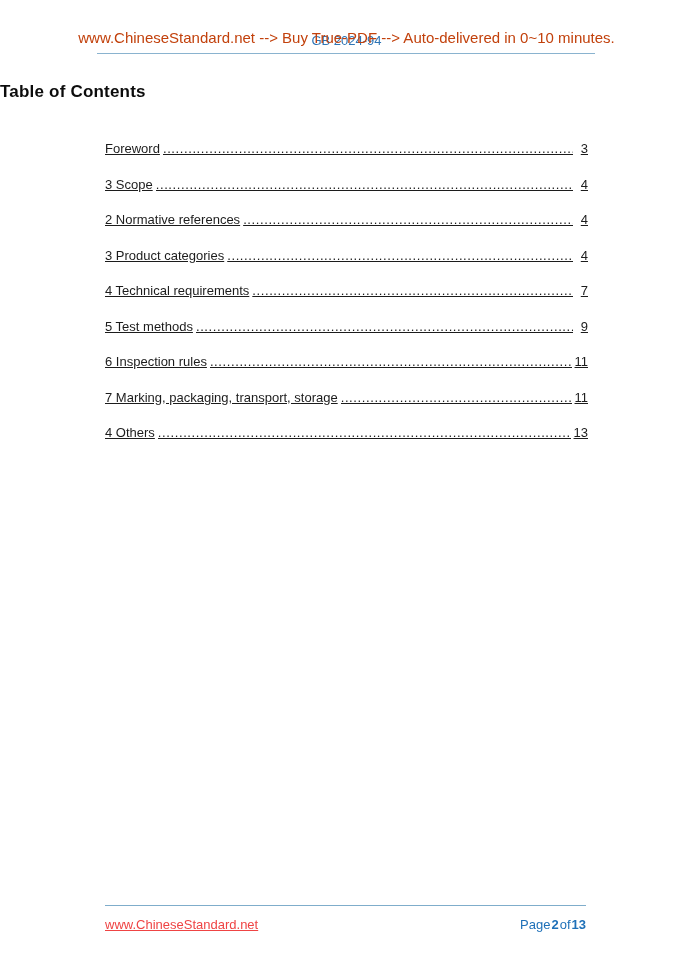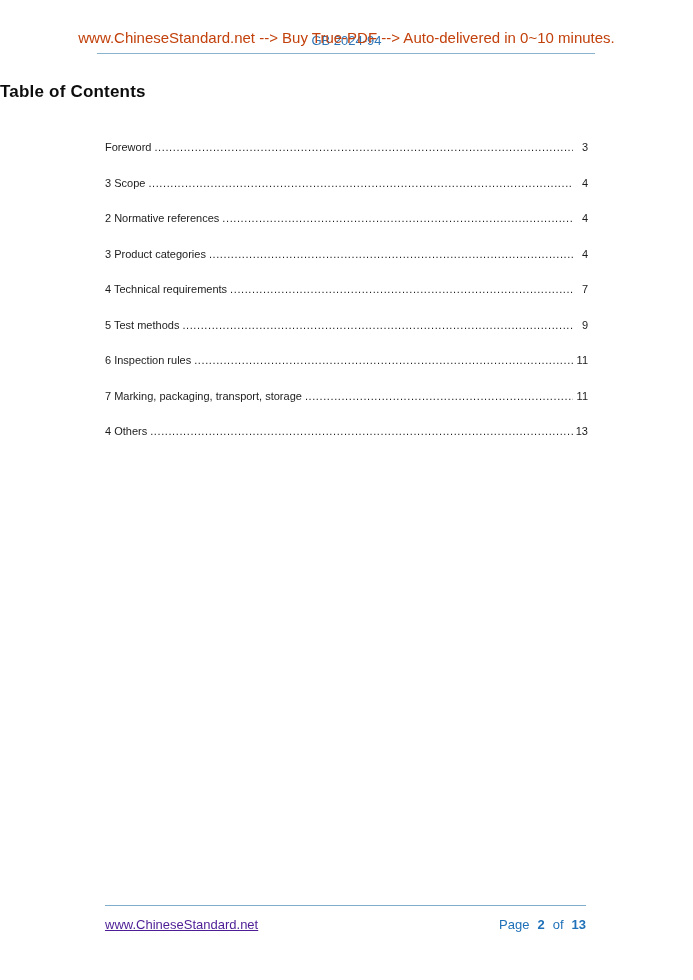--- a/index.html
+++ b/index.html
@@ -68,22 +68,23 @@
   .toc {
     position: absolute;
     top: 141px;
     left: 105px;
     width: 483px;
   }
   .toc-row {
     display: flex;
     align-items: baseline;
     height: 35.5px;
-    font-size: 11px;
+    font-size: 13px;
     color: #1c1c1c;
+    text-decoration: underline;
   }
   .toc-label {
     white-space: nowrap;
     flex: 0 0 auto;
   }
   .toc-leader {
     flex: 1 1 auto;
     overflow: hidden;
     white-space: nowrap;
     letter-spacing: 0.6px;
@@ -118,27 +119,27 @@
     color: #1e70b8;
   }
   .footer-left {
     display: flex;
     align-items: baseline;
     gap: 4px;
     white-space: nowrap;
   }
   .footer-site-link {
     text-decoration: underline;
-    color: #4c1d95;
+    color: #ef4444;
     cursor: pointer;
   }
   .footer-right {
     display: flex;
     align-items: baseline;
-    gap: 8px;
+    gap: 1px;
     white-space: nowrap;
   }
   .footer-right .num {
     font-weight: bold;
   }
 </style>
 </head>
 <body>
 
 <div class="page">

